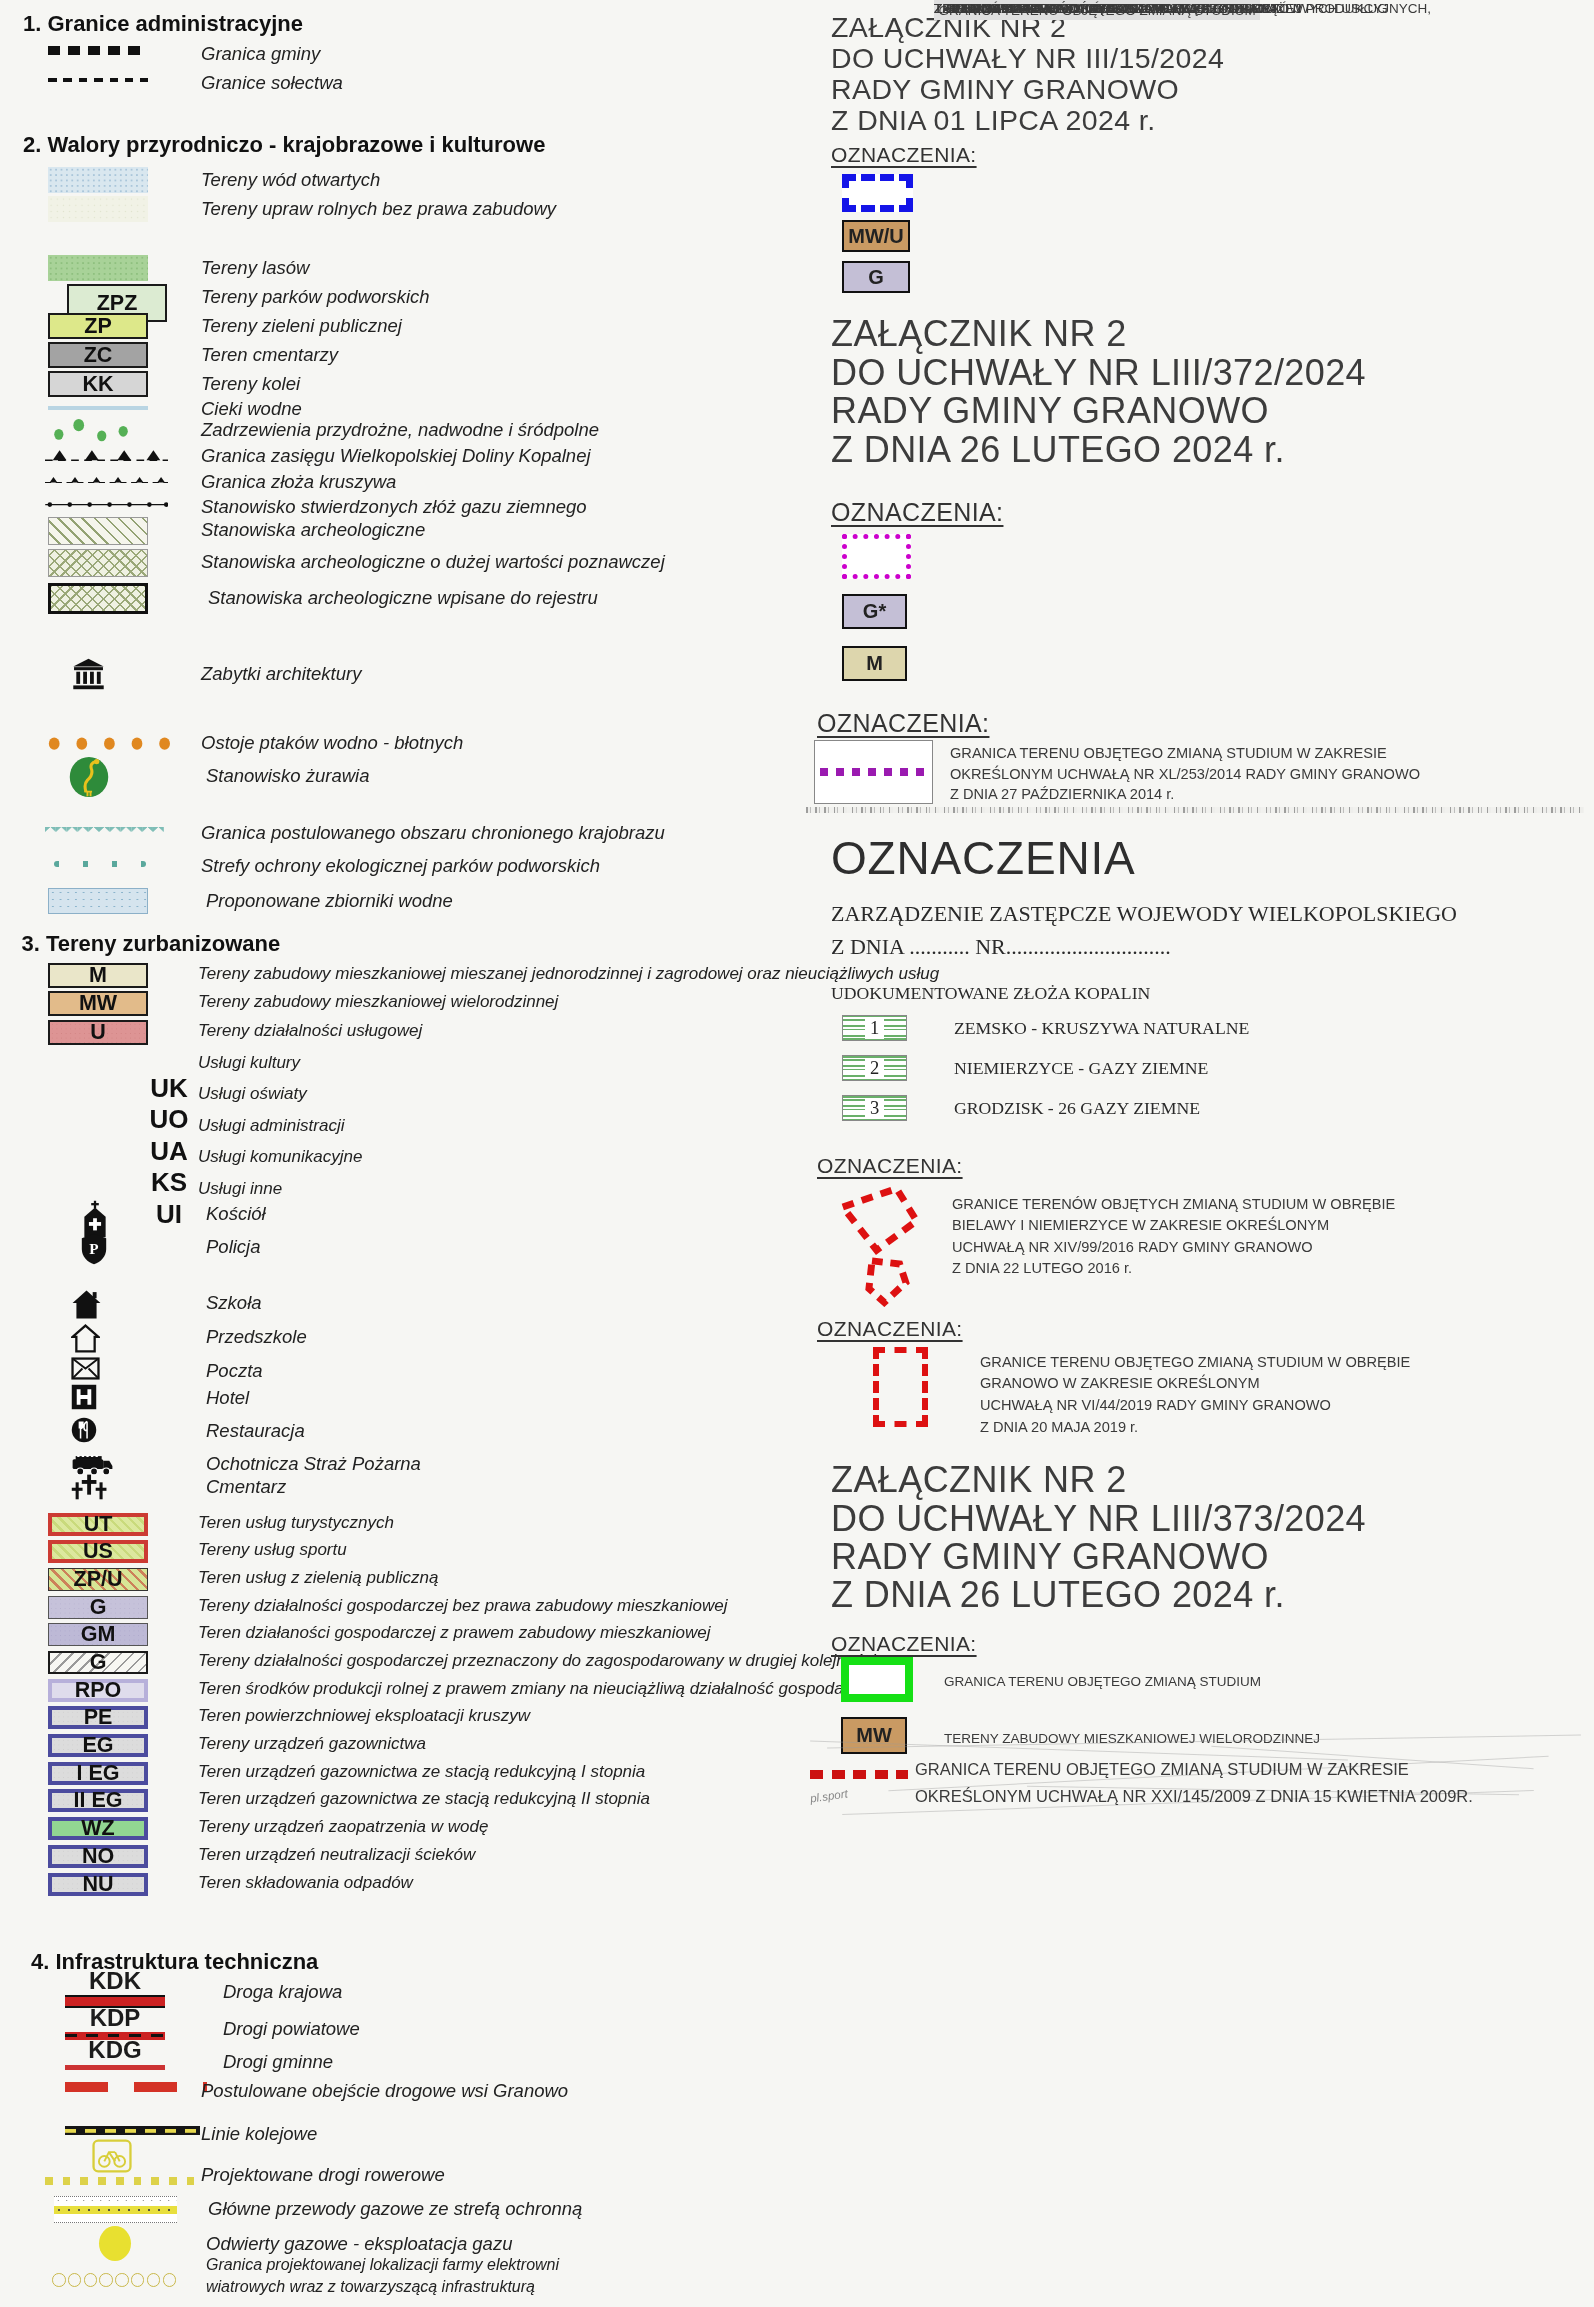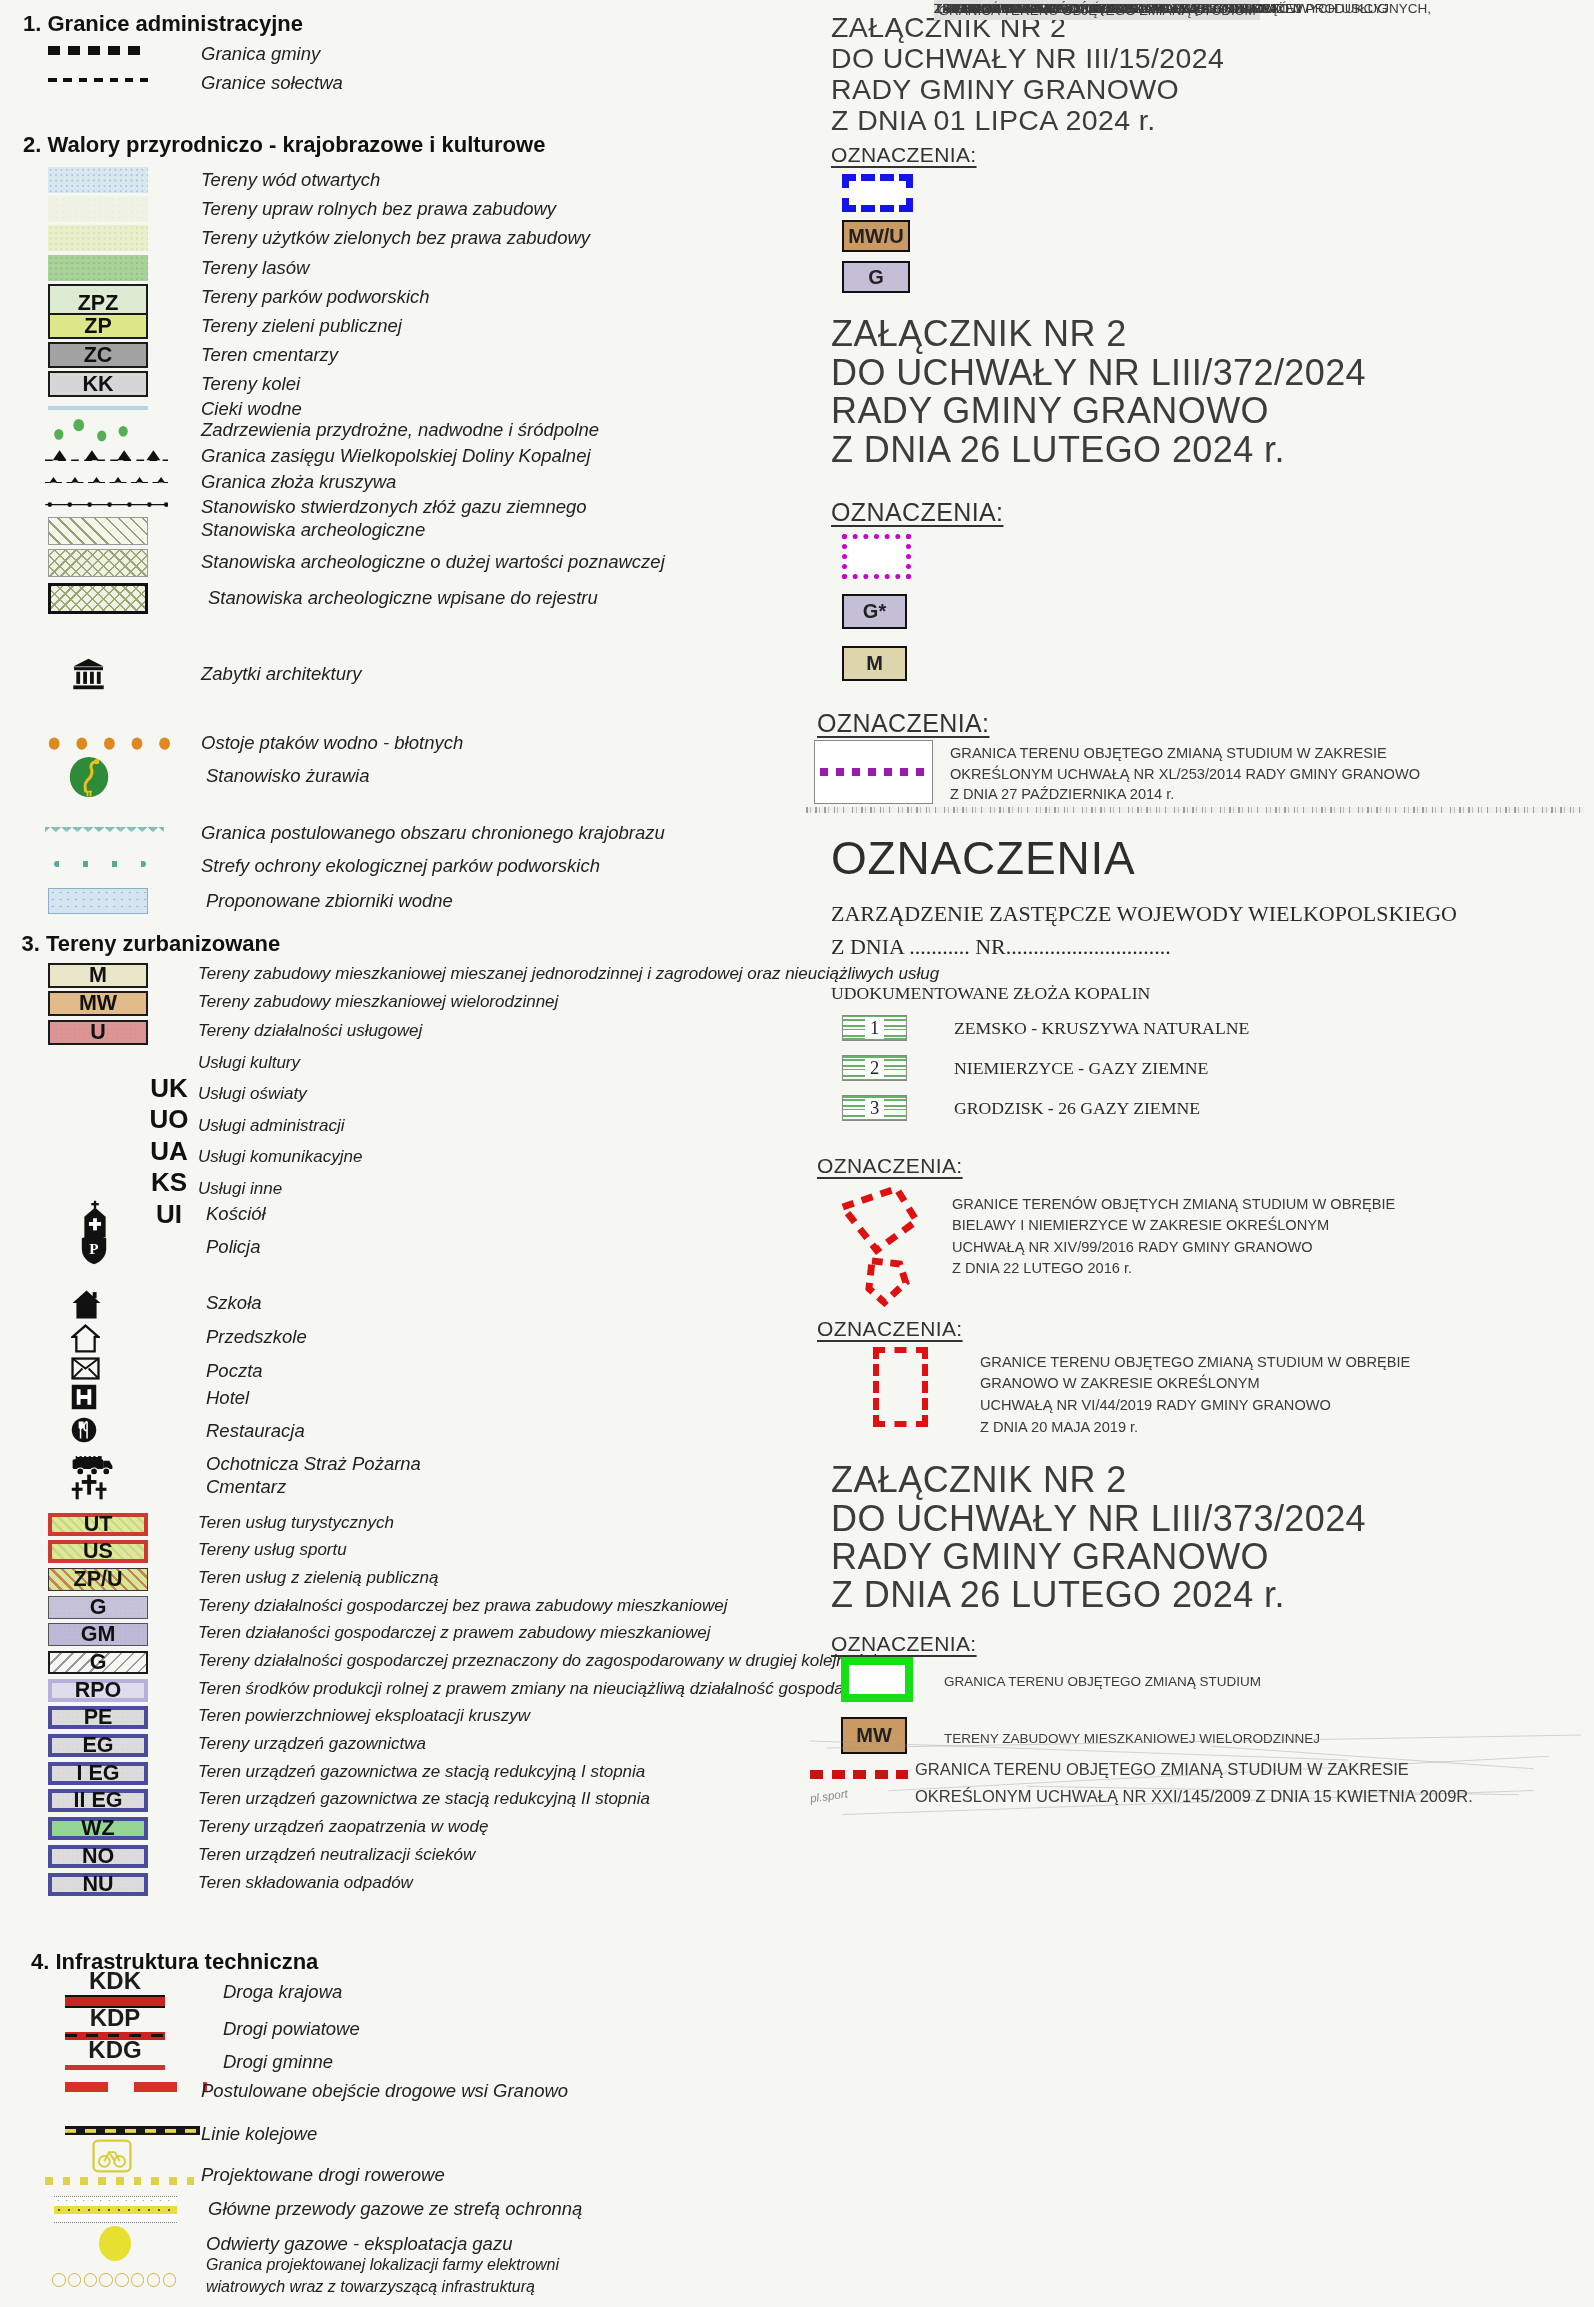--- a/index.html
+++ b/index.html
@@ -114,30 +114,26 @@
     </div>
     <div class="abs sec-title" style="left: 23px; top: 132px;">2. Walory przyrodniczo - krajobrazowe i kulturowe</div>
     <div class="row" style="top: 167px; height: 26px;">
       <div class="sw f-water" style="top: 0px; height: 26px;"></div>
       <div class="lbl" style="top: 1.5px;">Tereny wód otwartych</div>
     </div>
     <div class="row" style="top: 196px; height: 26px;">
       <div class="sw f-crops" style="top: 0px; height: 26px;"></div>
       <div class="lbl" style="top: 1.5px;">Tereny upraw rolnych bez prawa zabudowy</div>
     </div>
-    <div class="row" style="top: 225px; height: 26px;">
-      <div class="sw f-green" style="top: 0px; height: 26px;"></div>
-      <div class="lbl" style="top: 1.5px;">Tereny użytków zielonych bez prawa zabudowy</div>
-    </div>
     <div class="row" style="top: 255px; height: 26px;">
       <div class="sw f-forest" style="top: 0px; height: 26px;"></div>
       <div class="lbl" style="top: 1.5px;">Tereny lasów</div>
     </div>
     <div class="row" style="top: 284px; height: 26px;">
-      <div class="sw f-zpz codebox" style="top: 0px; height: 38px;">
+      <div class="sw f-zpz codebox" style="top: 0px; height: 38px; margin-left: 19px;">
         <span class="code">ZPZ</span>
       </div>
       <div class="lbl" style="top: 1.5px;">Tereny parków podworskich</div>
     </div>
     <div class="row" style="top: 313px; height: 26px;">
       <div class="sw f-zp codebox" style="top: 0px; height: 26px;">
         <span class="code">ZP</span>
       </div>
       <div class="lbl" style="top: 1.5px;">Tereny zieleni publicznej</div>
     </div>

